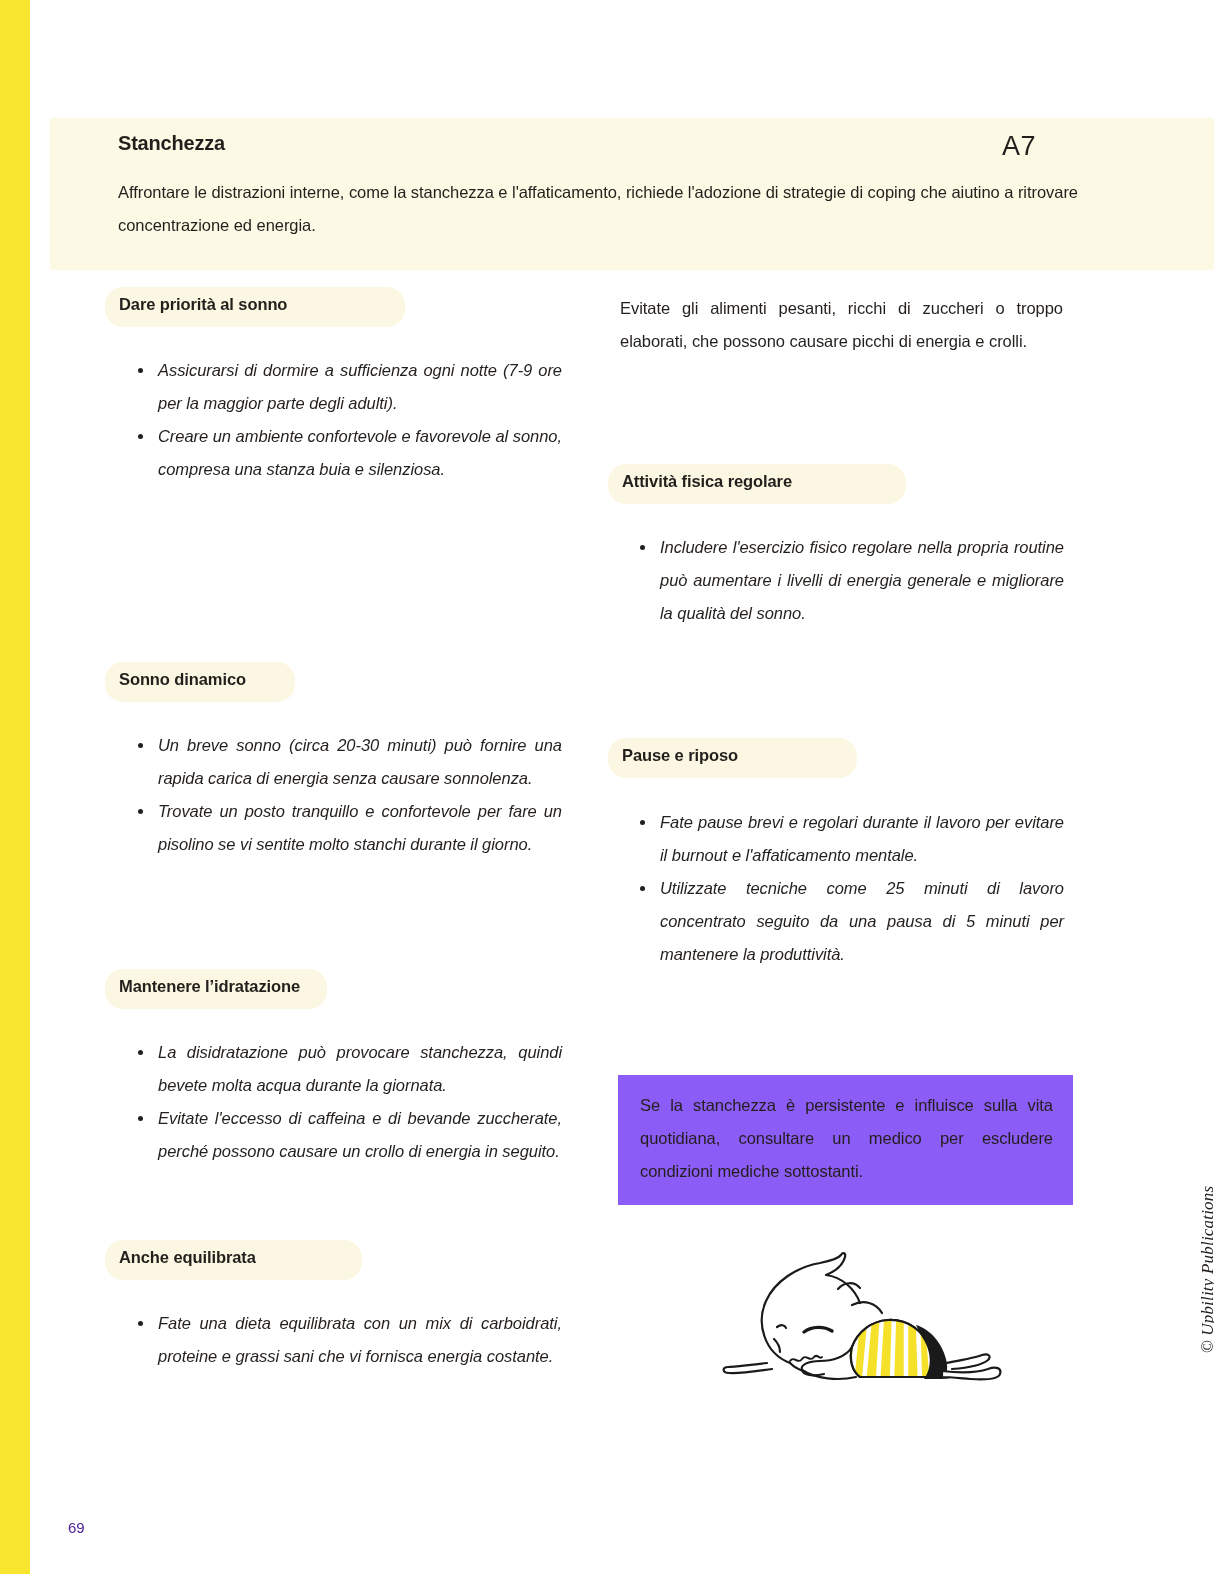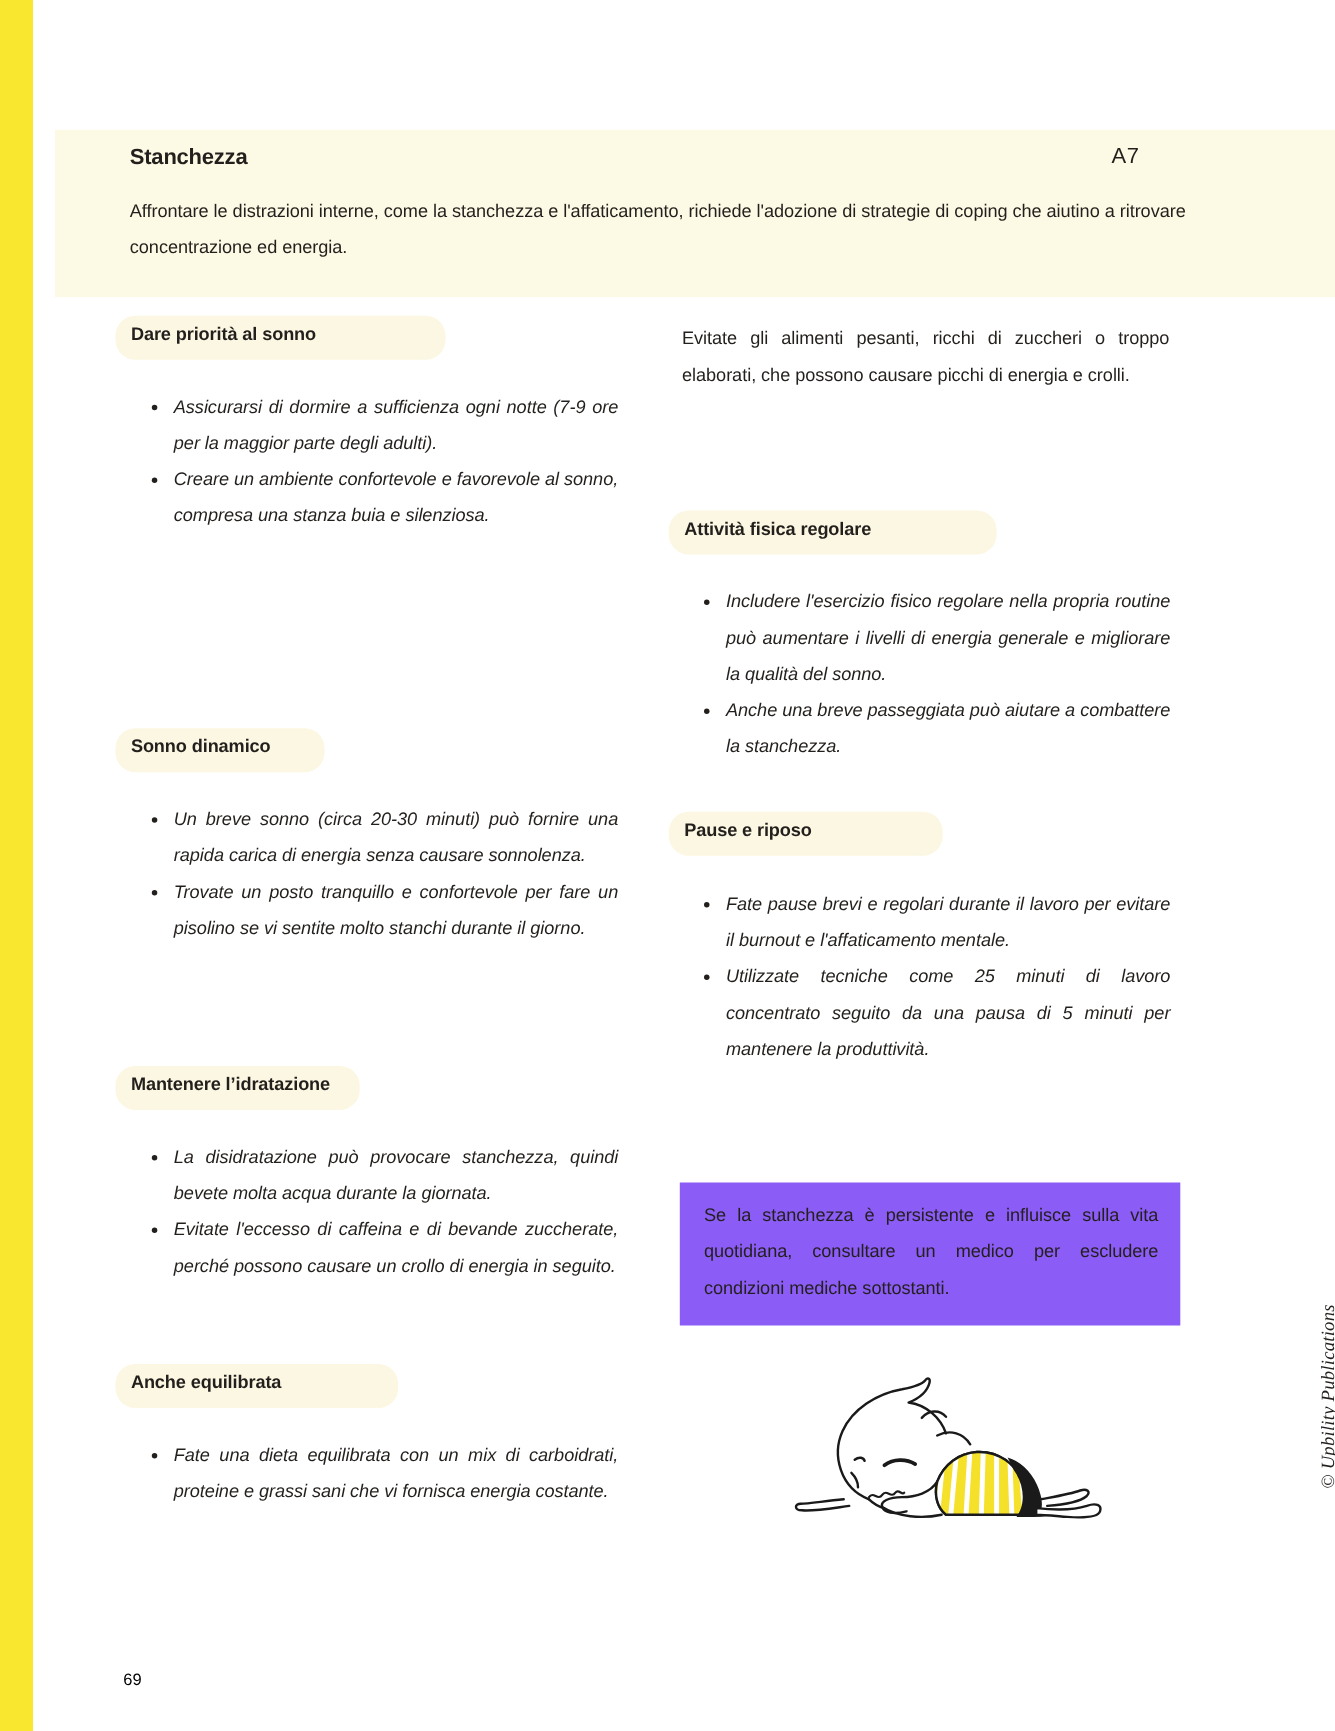--- a/index.html
+++ b/index.html
@@ -34,21 +34,21 @@
     position: absolute;
     left: 118px; top: 132px;
     font-size: 20px;
     font-weight: bold;
     letter-spacing: -0.2px;
     color: #231f1c;
   }
   .header-code {
     position: absolute;
     right: 178px; top: 131px;
-    font-size: 20px;
+    font-size: 27px;
     color: #231f1c;
     letter-spacing: 0.5px;
   }
   .header-intro {
     position: absolute;
     left: 118px; top: 176px;
     width: 975px;
     font-size: 16.5px;
     line-height: 33px;
     color: #231f1c;
@@ -142,22 +142,21 @@
     letter-spacing: 0.2px;
   }
 
   
   .page-number {
     position: absolute;
     left: 68px;
     top: 1519px;
     font-family: "Liberation Sans", sans-serif;
     font-size: 15px;
-    color: #000000;
-    margin-left: 44px;
+    color: #4c1d95;
   }
 
   
   .illustration {
     position: absolute;
     left: 712px;
     top: 1243px;
     width: 310px;
     height: 165px;
   }
@@ -203,21 +202,20 @@
   <li>Fate una dieta equilibrata con un mix di carboidrati, proteine e grassi sani che vi fornisca energia costante.</li>
 </ul>
 
 <div class="para" style="left:620px; top:292px; width:443px;">Evitate gli alimenti pesanti, ricchi di zuccheri o troppo elaborati, che possono causare picchi di energia e crolli.</div>
 
 <div class="chip" style="left:608px; top:464px; width:298px; height:40px;">
   <span class="chip-label">Attività fisica regolare</span>
 </div>
 <ul class="bullets" style="left:624px; top:531px;">
   <li>Includere l'esercizio fisico regolare nella propria routine può aumentare i livelli di energia generale e migliorare la qualità del sonno.</li>
-  <li>Anche una breve passeggiata può aiutare a combattere la stanchezza.</li>
 </ul>
 
 <div class="chip" style="left:608px; top:738px; width:249px; height:40px;">
   <span class="chip-label">Pause e riposo</span>
 </div>
 <ul class="bullets" style="left:624px; top:806px;">
   <li>Fate pause brevi e regolari durante il lavoro per evitare il burnout e l'affaticamento mentale.</li>
   <li>Utilizzate tecniche come 25 minuti di lavoro concentrato seguito da una pausa di 5 minuti per mantenere la produttività.</li>
 </ul>
 

